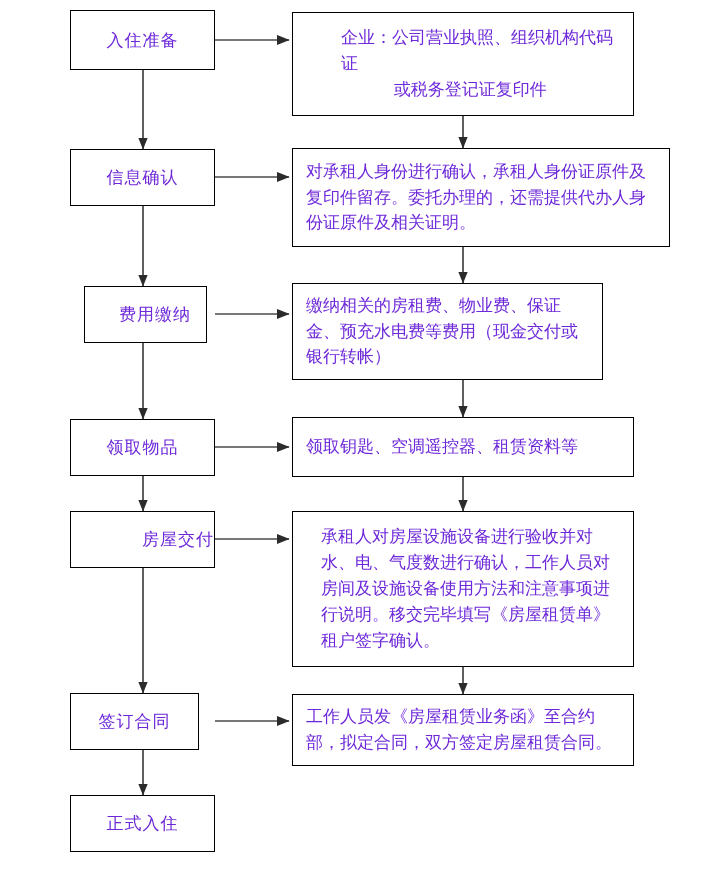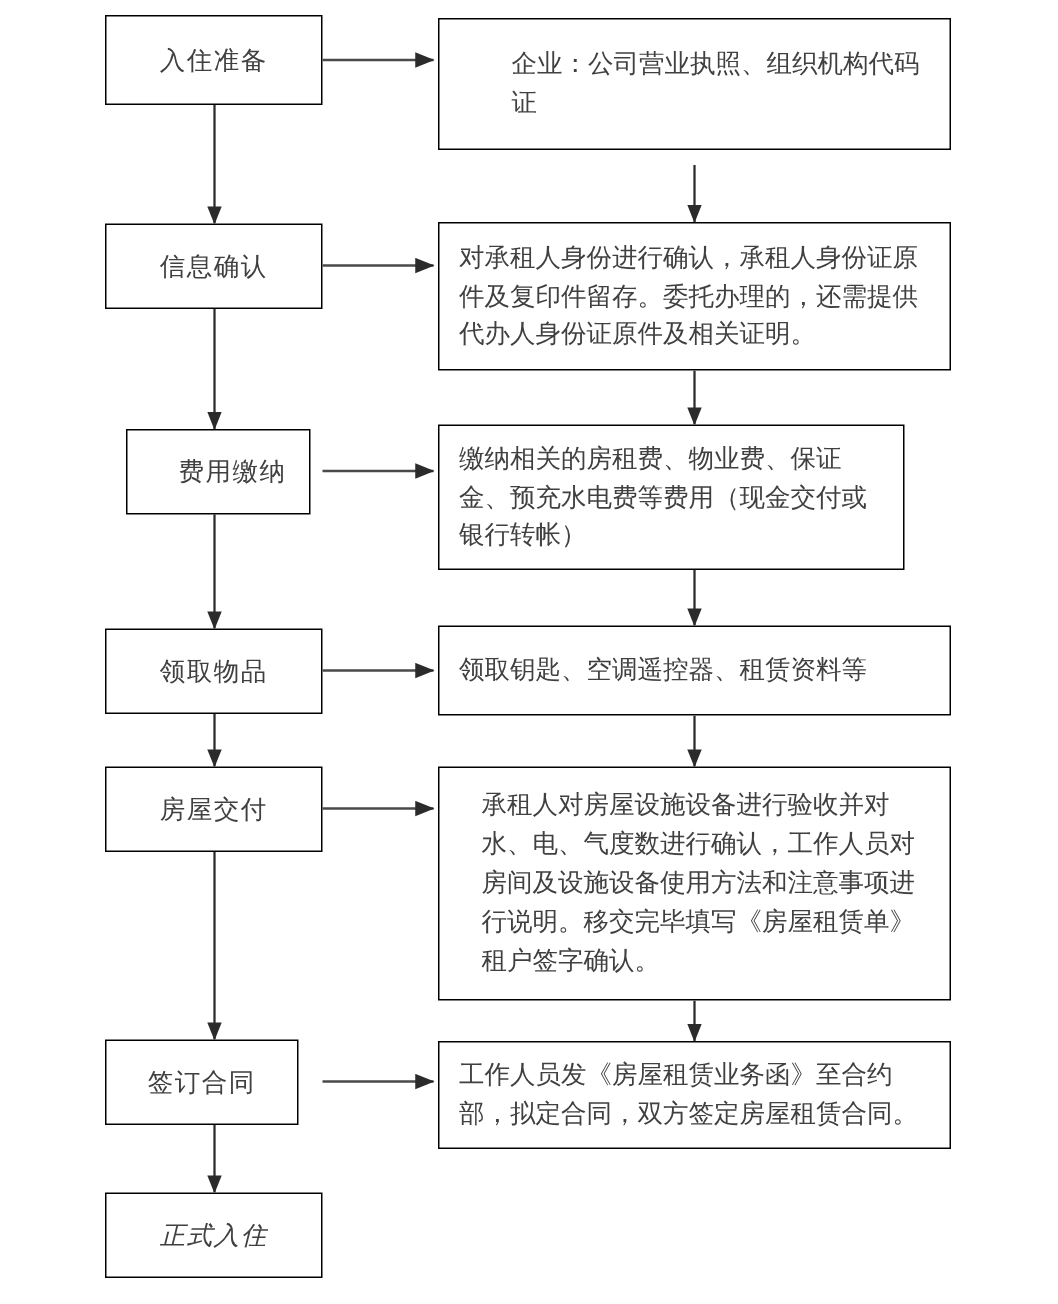--- a/index.html
+++ b/index.html
@@ -17,21 +17,21 @@
   svg#wires{
     position:absolute;left:0;top:0;
     width:705px;height:869px;
     pointer-events:none;
   }
   .node{
     position:absolute;
     box-sizing:border-box;
     border:1px solid #000000;
     background:#ffffff;
-    color:#404040;
+    color:#6d28d9;
     z-index:2;
   }
   .step{
     display:flex;
     align-items:center;
     justify-content:center;
     text-align:center;
     font-size:17px;
     letter-spacing:1px;
   }
@@ -94,39 +94,40 @@
   </div>
 
   <div class="node step" style="left:84px;top:286px;width:123px;height:57px;padding-left:19px;">
     <span>费用缴纳</span>
   </div>
 
   <div class="node step" style="left:70px;top:419px;width:145px;height:57px;">
     <span>领取物品</span>
   </div>
 
-  <div class="node step" style="left:70px;top:511px;width:145px;height:57px;">
+  <div class="node step" style="left:70px;top:511px;width:145px;height:57px;justify-content:flex-end;">
     <span>房屋交付</span>
   </div>
 
   <div class="node step" style="left:70px;top:693px;width:129px;height:57px;">
     <span>签订合同</span>
   </div>
 
-  <div class="node step" style="left:70px;top:795px;width:145px;height:57px;font-style:italic;">
+  <div class="node step" style="left:70px;top:795px;width:145px;height:57px;">
     <span>正式入住</span>
   </div>
 
-  <div class="node detail" style="left:292px;top:12px;width:342px;height:88px;padding-left:48px;">
+  <div class="node detail" style="left:292px;top:12px;width:342px;height:104px;padding-left:48px;">
     <div class="dtext">
       <span class="ln">企业：公司营业执照、组织机构代码证</span>
+      <span class="ln indent">或税务登记证复印件</span>
     </div>
   </div>
 
-  <div class="node detail" style="left:292px;top:148px;width:342px;height:99px;">
+  <div class="node detail" style="left:292px;top:148px;width:378px;height:99px;">
     <div class="dtext">
       <span class="ln">对承租人身份进行确认，承租人身份证原件及复印件留存。委托办理的，还需提供代办人身份证原件及相关证明。</span>
     </div>
   </div>
 
   <div class="node detail" style="left:292px;top:283px;width:311px;height:97px;">
     <div class="dtext">
       <span class="ln">缴纳相关的房租费、物业费、保证金、预充水电费等费用（现金交付或银行转帐）</span>
     </div>
   </div>

